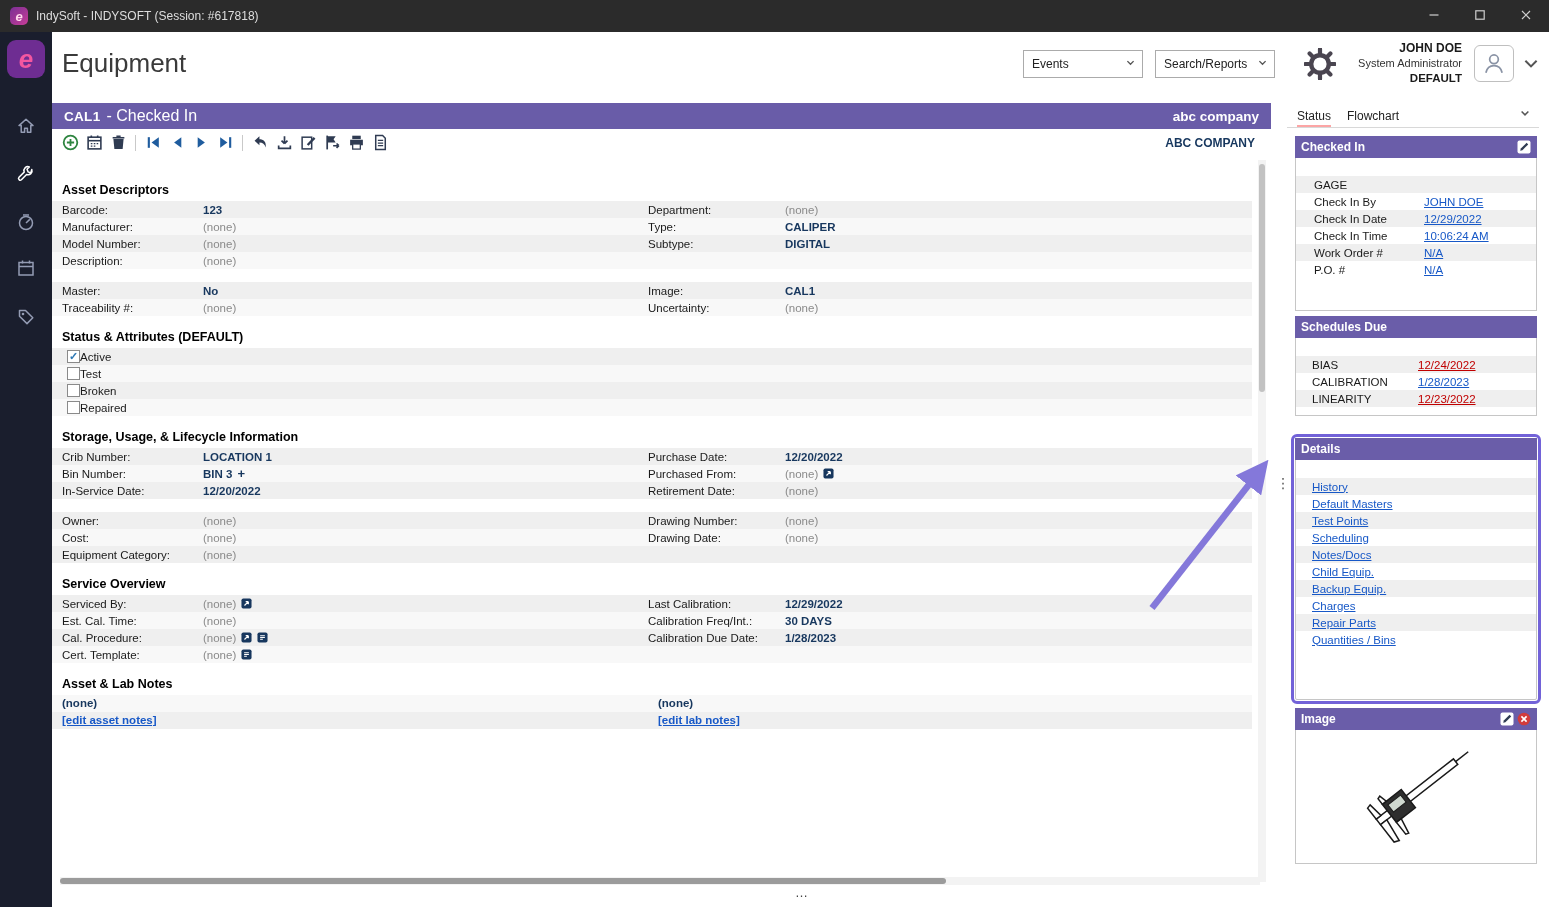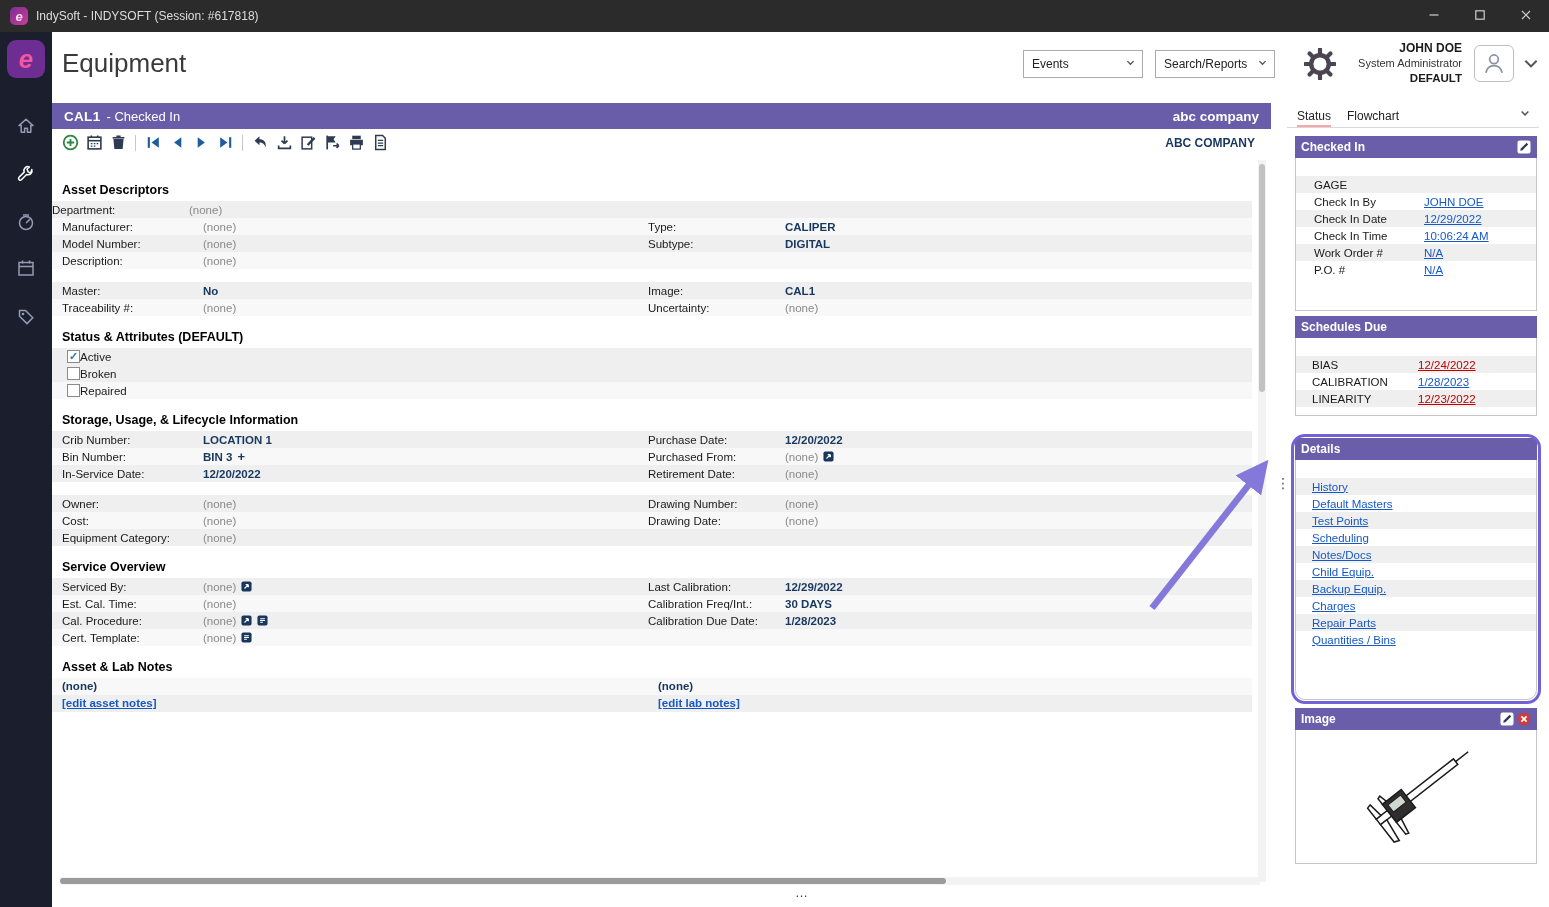--- a/index.html
+++ b/index.html
@@ -41,21 +41,21 @@
   .avatar{position:absolute;left:1422px;top:13px;width:40px;height:37px;border:1px solid #bfbfbf;
     border-radius:6px;display:flex;align-items:center;justify-content:center;background:#fff}
   .avatar svg{width:26px;height:26px}
   .hdr-chev{position:absolute;left:1470px;top:22px;width:18px;height:18px}
   .hdr-chev svg{width:18px;height:18px}
 
   
   .record-bar{position:absolute;left:0;top:71px;width:1219px;height:26px;background:#695ca8;
     color:#fff;display:flex;align-items:center;padding:0 12px}
   .rb-id{font-size:13.5px;font-weight:bold;letter-spacing:.3px}
-  .rb-status{font-size:13px;margin-left:6px}
+  .rb-status{font-size:16px;margin-left:6px}
   .rb-company{margin-left:auto;font-size:13.5px;font-weight:bold}
   .toolbar{position:absolute;left:0;top:97px;width:1219px;height:28px;display:flex;align-items:center;padding:0 6px}
   .tb-btn{width:22px;height:22px;display:flex;align-items:center;justify-content:center;margin:0 1px}
   .tb-btn svg{width:17px;height:17px}
   .tb-sep{width:1px;height:16px;background:#c9c9c9;margin:0 5px}
   .tb-company{margin-left:auto;margin-right:10px;font-size:12px;font-weight:bold;color:#17375e}
 
   
   .field-area{position:absolute;left:0;top:125px;width:1200px;height:716px;overflow:hidden;padding-top:12px}
   .sec-heading{margin:14px 0 4px 10px;font-size:12.5px;font-weight:bold;color:#000}
@@ -108,21 +108,21 @@
   .ci-body{height:152px;padding-top:18px}
   .ci-body .prow{padding-left:18px}
   .ci-body .pval{position:absolute;left:128px}
   .sd-body{height:77px;padding-top:18px}
   .sd-body .prow{padding-left:16px}
   .sd-body .pval{position:absolute;left:122px}
   a.link{color:#1758c7;text-decoration:underline}
   a.link.red{color:#c00000}
   .p-checkedin{top:33px}
   .p-schedules{top:213px}
-  .p-details{top:335px;height:262px;outline:3px solid #7262d8;outline-offset:1px;border-radius:10px}
+  .p-details{top:335px;height:262px;outline:3px solid #7262d8;outline-offset:1px;border-radius:2px}
   .dt-body{height:237px;padding-top:18px}
   .dt-body .prow{padding-left:16px}
   .p-image{top:605px}
   .img-body{height:133px;display:flex;align-items:center;justify-content:center}
 
   
   .annotation{position:absolute;left:0;top:0;width:1549px;height:907px;pointer-events:none;z-index:60}
 </style>
 </head>
 <body>
@@ -305,20 +305,24 @@
             </svg></span>
         </span>
       </span>
     <span class="tb-company">ABC COMPANY</span>
   </div>
 
   <div class="field-area" id="field-area">
       <div class="sec-heading">Asset Descriptors</div>
       <div class="band">
         <div class="frow g0">
+          <div class="fcell left">
+            <span class="flabel">Barcode:</span>
+            <span class="fval strong">123</span>
+          </div>
           <div class="fcell right">
             <span class="flabel">Department:</span>
             <span class="fval none">(none)</span>
           </div>
         </div>
         <div class="frow g1">
           <div class="fcell left">
             <span class="flabel">Manufacturer:</span>
             <span class="fval none">(none)</span>
           </div>
@@ -365,20 +369,24 @@
             <span class="flabel">Uncertainty:</span>
             <span class="fval none">(none)</span>
           </div>
         </div>
       </div>
       <div class="sec-heading">Status &amp; Attributes (DEFAULT)</div>
       <div class="band">
         <div class="frow g0">
           <span class="cb">✓</span>
           <span class="cb-label">Active</span>
+        </div>
+        <div class="frow g1">
+          <span class="cb"></span>
+          <span class="cb-label">Test</span>
         </div>
         <div class="frow g0">
           <span class="cb"></span>
           <span class="cb-label">Broken</span>
         </div>
         <div class="frow g1">
           <span class="cb"></span>
           <span class="cb-label">Repaired</span>
         </div>
       </div>

